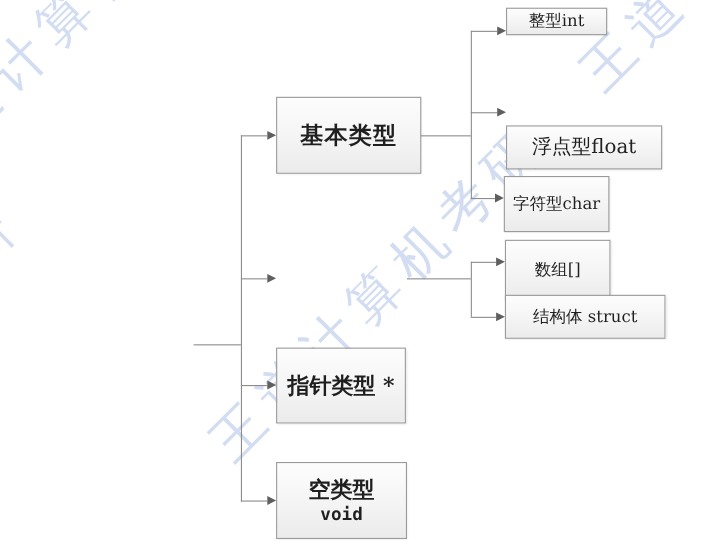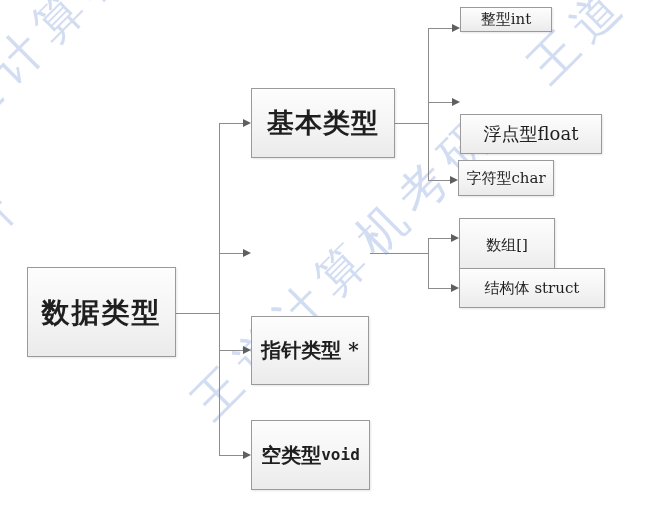--- a/index.html
+++ b/index.html
@@ -33,28 +33,28 @@
     background:linear-gradient(to bottom,#fdfdfd 0%,#f4f4f4 55%,#ebebeb 100%);
     box-shadow:1px 1px 2px rgba(0,0,0,0.10);
     display:flex;
     align-items:center;
     justify-content:center;
     text-align:center;
     color:#1f1f1f;
     line-height:1.25;
   }
   #box-root     {left:27px;  top:267px; width:149px; height:90px; font-size:28px; font-weight:bold; letter-spacing:2px;}
-  #box-basic    {left:251px; top:88px;  width:144px; height:70px; font-size:27px; font-weight:bold; letter-spacing:1px;}
+  #box-basic    {left:251px; top:88px;  width:132px; height:70px; font-size:21px; font-weight:bold; letter-spacing:1px;}
   #box-construct{left:251px; top:219px; width:119px; height:69px; font-size:21px; font-weight:bold; letter-spacing:1px;}
   #box-pointer  {left:251px; top:316px; width:118px; height:69px; font-size:20px; font-weight:bold;}
-  #box-void     {left:251px; top:420px; width:119px; height:70px; font-size:20px; font-weight:bold; flex-direction:row;}
+  #box-void     {left:251px; top:420px; width:119px; height:70px; font-size:20px; font-weight:bold; flex-direction:column;}
   #box-void .mono{font-family:"DejaVu Sans Mono","Liberation Mono",monospace; font-size:16px; font-weight:600;}
   #box-int      {left:460px; top:7px;   width:92px;  height:25px; font-size:15px;}
   #box-float    {left:460px; top:82px;  width:142px; height:40px; font-size:18px;margin-top:32px;}
-  #box-char     {left:458px; top:160px; width:96px;  height:36px; font-size:15px;}
+  #box-char     {left:458px; top:160px; width:96px;  height:51px; font-size:15px;}
   #box-array    {left:459px; top:218px; width:96px;  height:55px; font-size:15px;}
   #box-struct   {left:459px; top:268px; width:146px; height:40px; font-size:15px;}
 
   
   .hline{position:absolute;height:1px;background:#8c8c8c;}
   .vline{position:absolute;width:1px;background:#8c8c8c;}
   .arrow{
     position:absolute;width:0;height:0;
     border-left:8px solid #5f5f5f;
     border-top:4px solid transparent;
@@ -99,21 +99,20 @@
 
   <div class="hline" style="left:370px;top:253px;width:58px;"></div>
   <div class="vline" style="left:428px;top:238px;height:50px;"></div>
 
   <div class="hline" style="left:428px;top:238px;width:23px;"></div>
   <div class="arrow" style="left:451px;top:234px;"></div>
 
   <div class="hline" style="left:428px;top:288px;width:23px;"></div>
   <div class="arrow" style="left:451px;top:284px;"></div>
 
-  <div class="node" id="box-root">数据类型</div>
 
   <div class="node" id="box-basic">基本类型</div>
   <div class="node" id="box-pointer">指针类型 *</div>
   <div class="node" id="box-void">
     <span>空类型</span>
     <span class="mono">void</span>
   </div>
 
   <div class="node" id="box-int">整型int</div>
   <div class="node" id="box-float">浮点型float</div>

